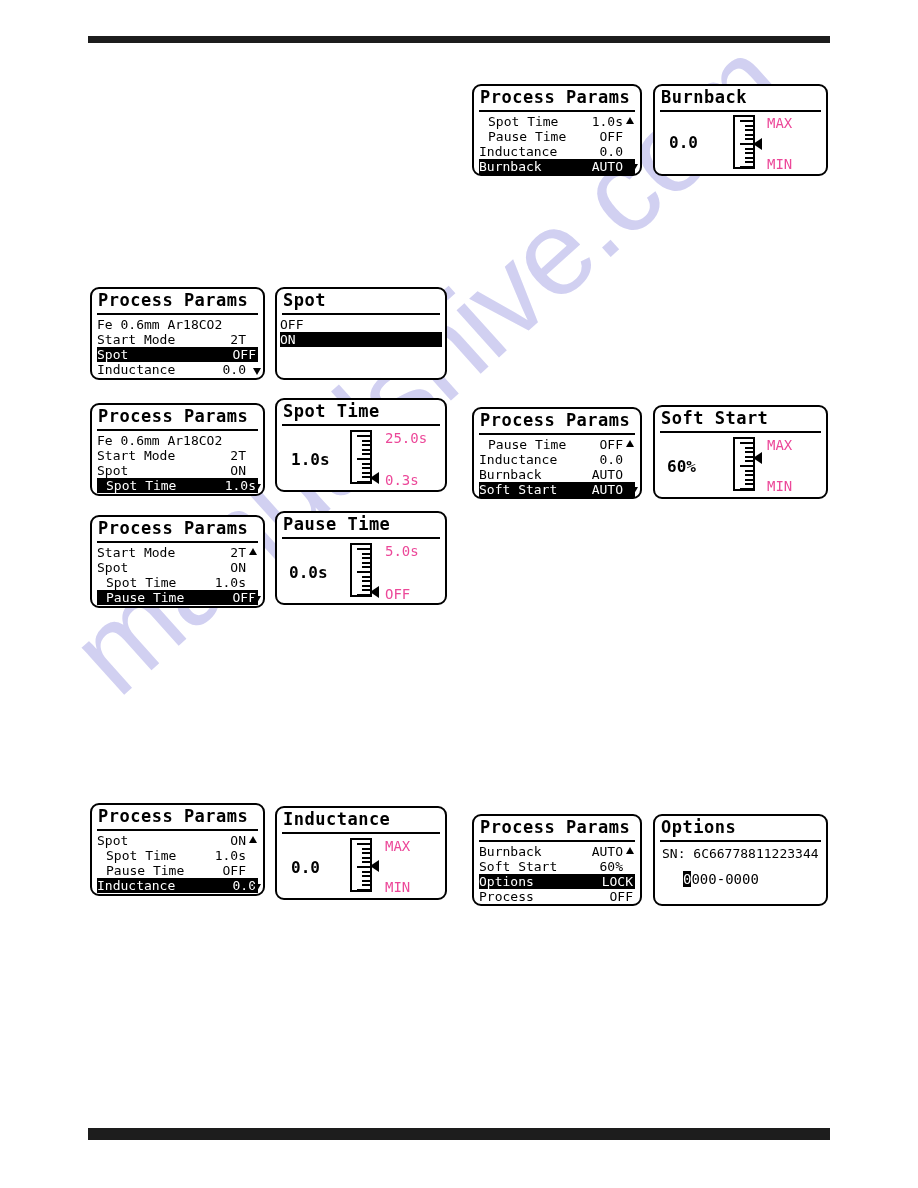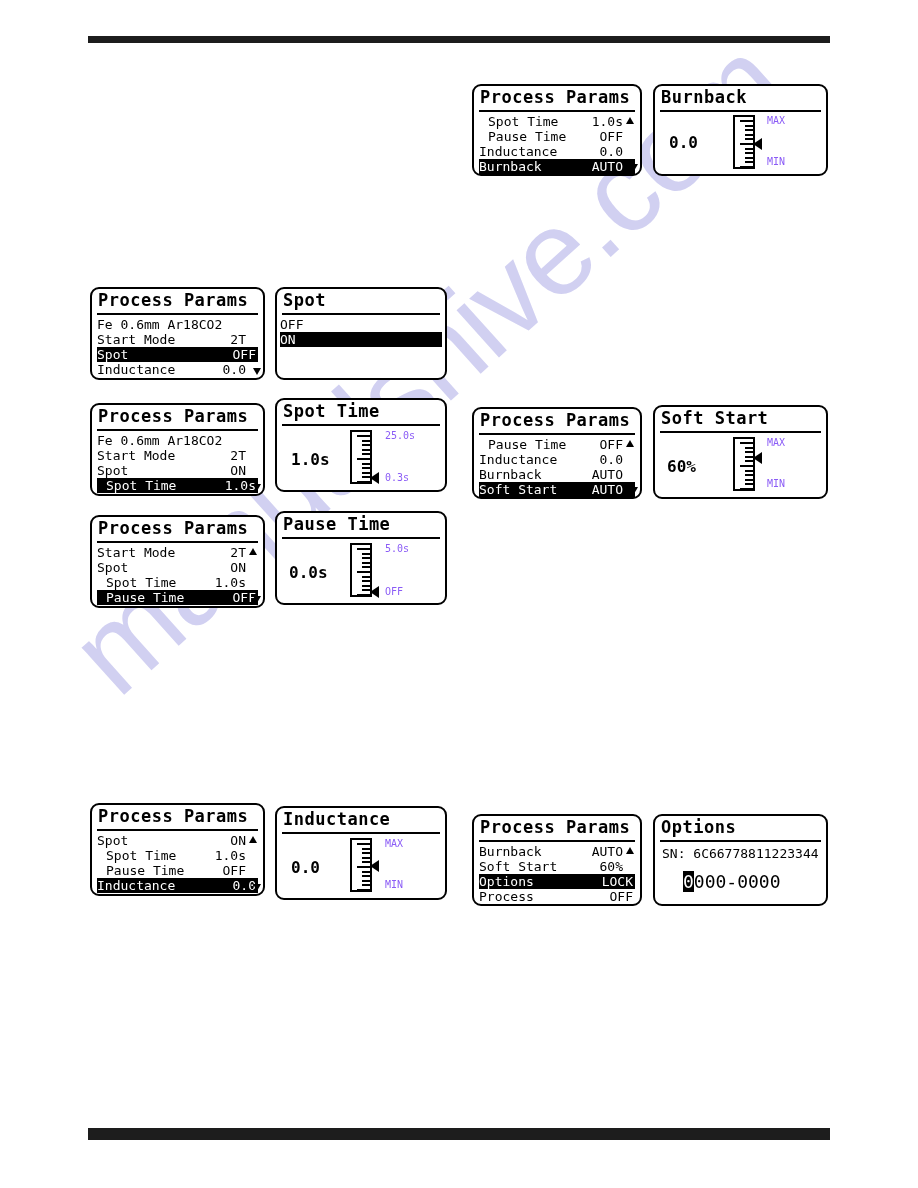--- a/index.html
+++ b/index.html
@@ -139,39 +139,39 @@
   .gauge-ptr{
     position:absolute;
     width:0;height:0;
     border-top:6px solid transparent;
     border-bottom:6px solid transparent;
     border-right:9px solid #000;
   }
   .gauge-top,.gauge-bot{
     position:absolute;
     font-family:"DejaVu Sans Mono", monospace;
-    font-size:10px;
-    color:#8b5cf6;
+    font-size:14px;
+    color:#ec4899;
     white-space:nowrap;
   }
 
   
   .opt-sn{
     position:absolute;
     left:7px;top:30px;
     font-family:"DejaVu Sans Mono", monospace;
     font-size:13px;
     color:#000;
     white-space:nowrap;
   }
   .opt-code{
     position:absolute;
     left:28px;top:55px;
     font-family:"DejaVu Sans Mono", monospace;
-    font-size:18px;
+    font-size:14px;
     color:#000;
     white-space:nowrap;
   }
   .opt-code .cur{background:#000;color:#fff;}
 </style>
 </head>
 <body>
 
 <div class="page-bar" id="top-bar"></div>
 <div class="page-bar" id="bottom-bar"></div>

